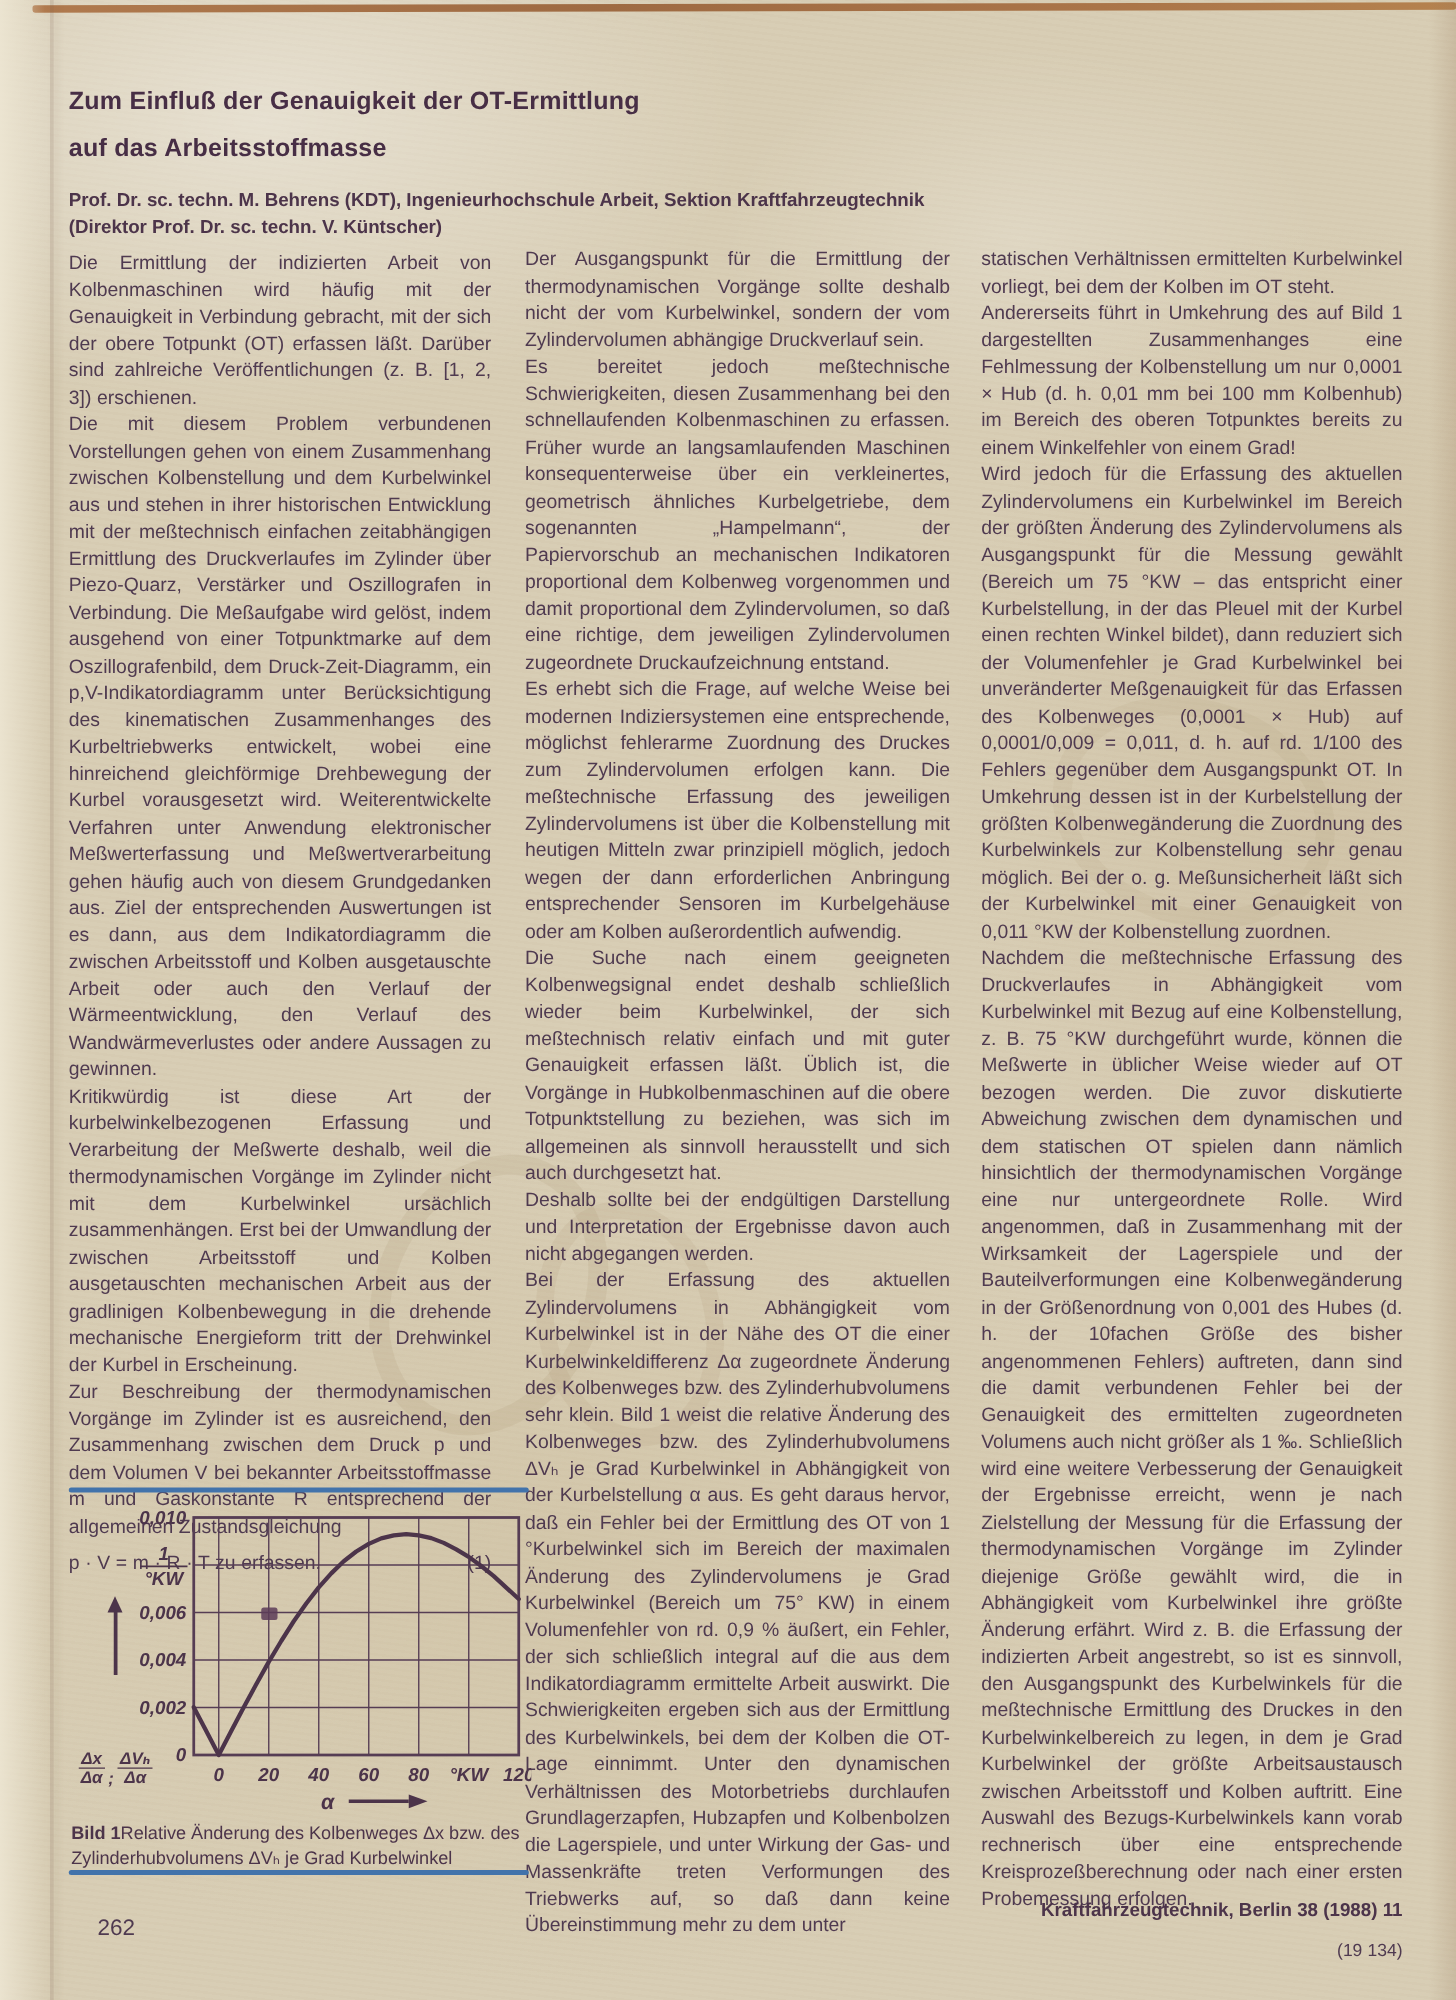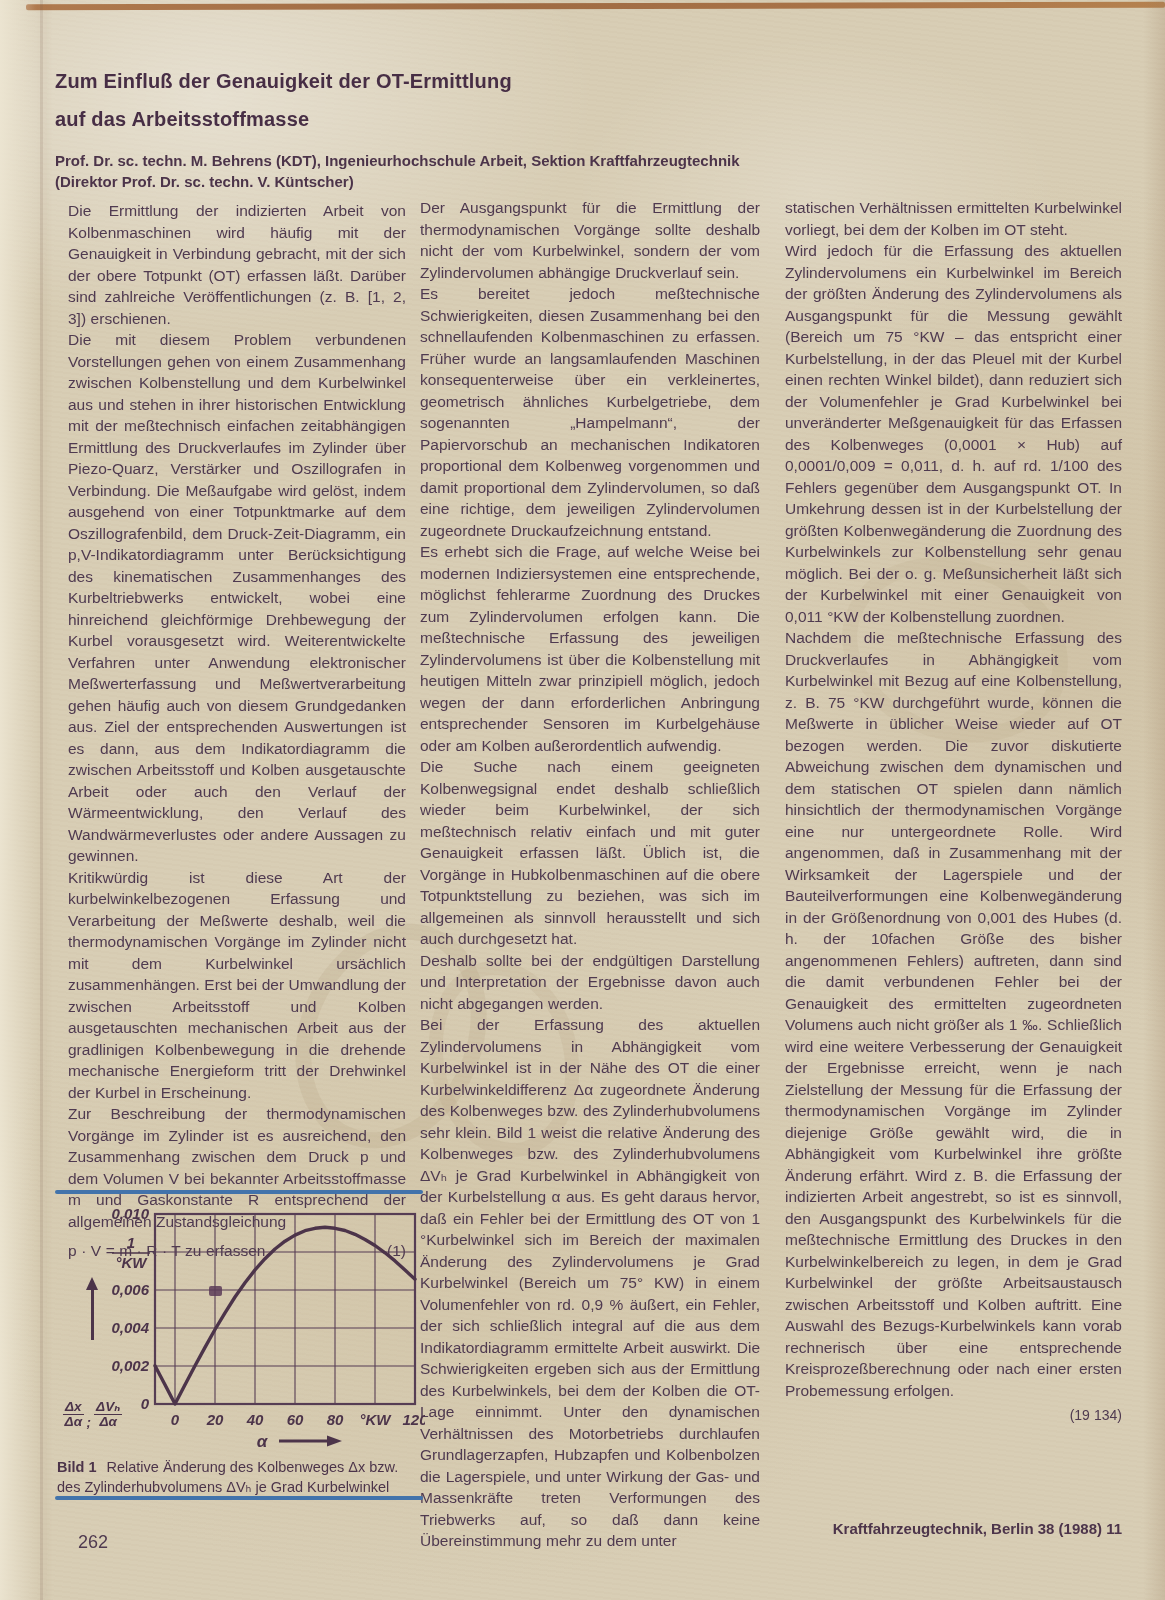--- a/index.html
+++ b/index.html
@@ -37,25 +37,25 @@
   
   .title{position:absolute;left:55px;top:62px;width:760px;
     font-size:20px;line-height:38px;font-weight:700;letter-spacing:0.2px;color:#472e45;}
   .authors{position:absolute;left:55px;top:150px;width:1040px;
     font-size:15px;line-height:21px;font-weight:700;color:#4c344a;}
 
   
   .col{position:absolute;font-size:15.5px;line-height:21.5px;text-align:justify;
     hyphens:auto;-webkit-hyphens:auto;word-spacing:0.2px;color:#4f3a50;}
   .col p{margin:0;}
-  .col1{left:68px;top:200px;width:338px;}
+  .col1{left:55px;top:200px;width:338px;}
   .col2{left:420px;top:197px;width:340px;}
   .col3{left:785px;top:197px;width:337px;}
   .eqline{display:flex;justify-content:space-between;margin-top:8px;}
-  .refnum{text-align:right;font-size:14px;margin-top:4px;}
+  .refnum{text-align:right;font-size:14px;margin-top:20px;}
 
   
   .rule{position:absolute;left:55px;width:368px;height:3.5px;background:#4273ab;border-radius:2px;}
   .rule1{top:1190px;}
   .rule2{top:1496px;}
   .figure{position:absolute;left:55px;top:1200px;width:370px;height:255px;}
   .figure svg{position:absolute;left:0;top:0;}
   .grid{stroke:#563d54;stroke-width:1.1;}
   .frame{fill:none;stroke:#563d54;stroke-width:2.2;}
   .curve{fill:none;stroke:#4c344a;stroke-width:3.4;stroke-linejoin:round;stroke-linecap:round;}
@@ -74,21 +74,21 @@
     border-bottom:13px solid #4c344a;}
   .axis-ylabel{position:absolute;left:8px;top:152px;display:flex;align-items:center;gap:3px;
     font-weight:700;font-style:italic;font-size:13.5px;color:#4c344a;margin-top:48px;}
   .frac{display:inline-flex;flex-direction:column;align-items:center;line-height:14px;}
   .frac .num{border-bottom:1.5px solid #4c344a;padding:0 2px;}
   .fracsep{align-self:flex-end;line-height:12px;}
   .smudge{position:absolute;left:154px;top:86px;width:13px;height:10px;
     background:rgba(92,60,88,0.85);border-radius:2px;}
   .caption{position:absolute;left:57px;top:1458px;width:368px;
     font-size:14.5px;line-height:19.5px;color:#4c344a;text-align:left;}
-  .caption .cap-label{font-weight:700;margin-right:10px;}
+  .caption .cap-label{font-weight:700;}
 
   
   .pagenum{position:absolute;left:78px;top:1532px;font-size:18px;color:#4f3a50;}
   .journal{position:absolute;left:700px;top:1520px;width:422px;text-align:right;
     font-size:15px;font-weight:700;color:#4c344a;}
 </style>
 </head>
 <body>
 
 <div class="page">
@@ -125,20 +125,21 @@
     <p>Der Ausgangspunkt für die Ermittlung der thermodynamischen Vorgänge sollte deshalb nicht der vom Kurbelwinkel, sondern der vom Zylindervolumen abhängige Druckverlauf sein.</p>
     <p>Es bereitet jedoch meßtechnische Schwierigkeiten, diesen Zusammenhang bei den schnellaufenden Kolbenmaschinen zu erfassen. Früher wurde an langsamlaufenden Maschinen konsequenterweise über ein verkleinertes, geometrisch ähnliches Kurbelgetriebe, dem sogenannten „Hampelmann“, der Papiervorschub an mechanischen Indikatoren proportional dem Kolbenweg vorgenommen und damit proportional dem Zylindervolumen, so daß eine richtige, dem jeweiligen Zylindervolumen zugeordnete Druckaufzeichnung entstand.</p>
     <p>Es erhebt sich die Frage, auf welche Weise bei modernen Indiziersystemen eine entsprechende, möglichst fehlerarme Zuordnung des Druckes zum Zylindervolumen erfolgen kann. Die meßtechnische Erfassung des jeweiligen Zylindervolumens ist über die Kolbenstellung mit heutigen Mitteln zwar prinzipiell möglich, jedoch wegen der dann erforderlichen Anbringung entsprechender Sensoren im Kurbelgehäuse oder am Kolben außerordentlich aufwendig.</p>
     <p>Die Suche nach einem geeigneten Kolbenwegsignal endet deshalb schließlich wieder beim Kurbelwinkel, der sich meßtechnisch relativ einfach und mit guter Genauigkeit erfassen läßt. Üblich ist, die Vorgänge in Hubkolbenmaschinen auf die obere Totpunktstellung zu beziehen, was sich im allgemeinen als sinnvoll herausstellt und sich auch durchgesetzt hat.</p>
     <p>Deshalb sollte bei der endgültigen Darstellung und Interpretation der Ergebnisse davon auch nicht abgegangen werden.</p>
     <p>Bei der Erfassung des aktuellen Zylindervolumens in Abhängigkeit vom Kurbelwinkel ist in der Nähe des OT die einer Kurbelwinkeldifferenz Δα zugeordnete Änderung des Kolbenweges bzw. des Zylinderhubvolumens sehr klein. Bild 1 weist die relative Änderung des Kolbenweges bzw. des Zylinderhubvolumens ΔVₕ je Grad Kurbelwinkel in Abhängigkeit von der Kurbelstellung α aus. Es geht daraus hervor, daß ein Fehler bei der Ermittlung des OT von 1 °Kurbelwinkel sich im Bereich der maximalen Änderung des Zylindervolumens je Grad Kurbelwinkel (Bereich um 75° KW) in einem Volumenfehler von rd. 0,9 % äußert, ein Fehler, der sich schließlich integral auf die aus dem Indikatordiagramm ermittelte Arbeit auswirkt. Die Schwierigkeiten ergeben sich aus der Ermittlung des Kurbelwinkels, bei dem der Kolben die OT-Lage einnimmt. Unter den dynamischen Verhältnissen des Motorbetriebs durchlaufen Grundlagerzapfen, Hubzapfen und Kolbenbolzen die Lagerspiele, und unter Wirkung der Gas- und Massenkräfte treten Verformungen des Triebwerks auf, so daß dann keine Übereinstimmung mehr zu dem unter</p>
   </div>
 
   <div class="col col3">
     <p>statischen Verhältnissen ermittelten Kurbelwinkel vorliegt, bei dem der Kolben im OT steht.</p>
+    <p>Andererseits führt in Umkehrung des auf Bild 1 dargestellten Zusammenhanges eine Fehlmessung der Kolbenstellung um nur 0,0001 × Hub (d. h. 0,01 mm bei 100 mm Kolbenhub) im Bereich des oberen Totpunktes bereits zu einem Winkelfehler von einem Grad!</p>
     <p>Wird jedoch für die Erfassung des aktuellen Zylindervolumens ein Kurbelwinkel im Bereich der größten Änderung des Zylindervolumens als Ausgangspunkt für die Messung gewählt (Bereich um 75 °KW – das entspricht einer Kurbelstellung, in der das Pleuel mit der Kurbel einen rechten Winkel bildet), dann reduziert sich der Volumenfehler je Grad Kurbelwinkel bei unveränderter Meßgenauigkeit für das Erfassen des Kolbenweges (0,0001 × Hub) auf 0,0001/0,009 = 0,011, d. h. auf rd. 1/100 des Fehlers gegenüber dem Ausgangspunkt OT. In Umkehrung dessen ist in der Kurbelstellung der größten Kolbenwegänderung die Zuordnung des Kurbelwinkels zur Kolbenstellung sehr genau möglich. Bei der o. g. Meßunsicherheit läßt sich der Kurbelwinkel mit einer Genauigkeit von 0,011 °KW der Kolbenstellung zuordnen.</p>
     <p>Nachdem die meßtechnische Erfassung des Druckverlaufes in Abhängigkeit vom Kurbelwinkel mit Bezug auf eine Kolbenstellung, z. B. 75 °KW durchgeführt wurde, können die Meßwerte in üblicher Weise wieder auf OT bezogen werden. Die zuvor diskutierte Abweichung zwischen dem dynamischen und dem statischen OT spielen dann nämlich hinsichtlich der thermodynamischen Vorgänge eine nur untergeordnete Rolle. Wird angenommen, daß in Zusammenhang mit der Wirksamkeit der Lagerspiele und der Bauteilverformungen eine Kolbenwegänderung in der Größenordnung von 0,001 des Hubes (d. h. der 10fachen Größe des bisher angenommenen Fehlers) auftreten, dann sind die damit verbundenen Fehler bei der Genauigkeit des ermittelten zugeordneten Volumens auch nicht größer als 1 ‰. Schließlich wird eine weitere Verbesserung der Genauigkeit der Ergebnisse erreicht, wenn je nach Zielstellung der Messung für die Erfassung der thermodynamischen Vorgänge im Zylinder diejenige Größe gewählt wird, die in Abhängigkeit vom Kurbelwinkel ihre größte Änderung erfährt. Wird z. B. die Erfassung der indizierten Arbeit angestrebt, so ist es sinnvoll, den Ausgangspunkt des Kurbelwinkels für die meßtechnische Ermittlung des Druckes in den Kurbelwinkelbereich zu legen, in dem je Grad Kurbelwinkel der größte Arbeitsaustausch zwischen Arbeitsstoff und Kolben auftritt. Eine Auswahl des Bezugs-Kurbelwinkels kann vorab rechnerisch über eine entsprechende Kreisprozeßberechnung oder nach einer ersten Probemessung erfolgen.</p>
     <div class="refnum">(19 134)</div>
   </div>
 
   <div class="rule rule1"></div>
 
   <div class="figure">
     <svg id="chart-svg" width="370" height="255" viewBox="0 0 370 255">
         <line x1="120" y1="14" x2="120" y2="204" class="grid"></line>

